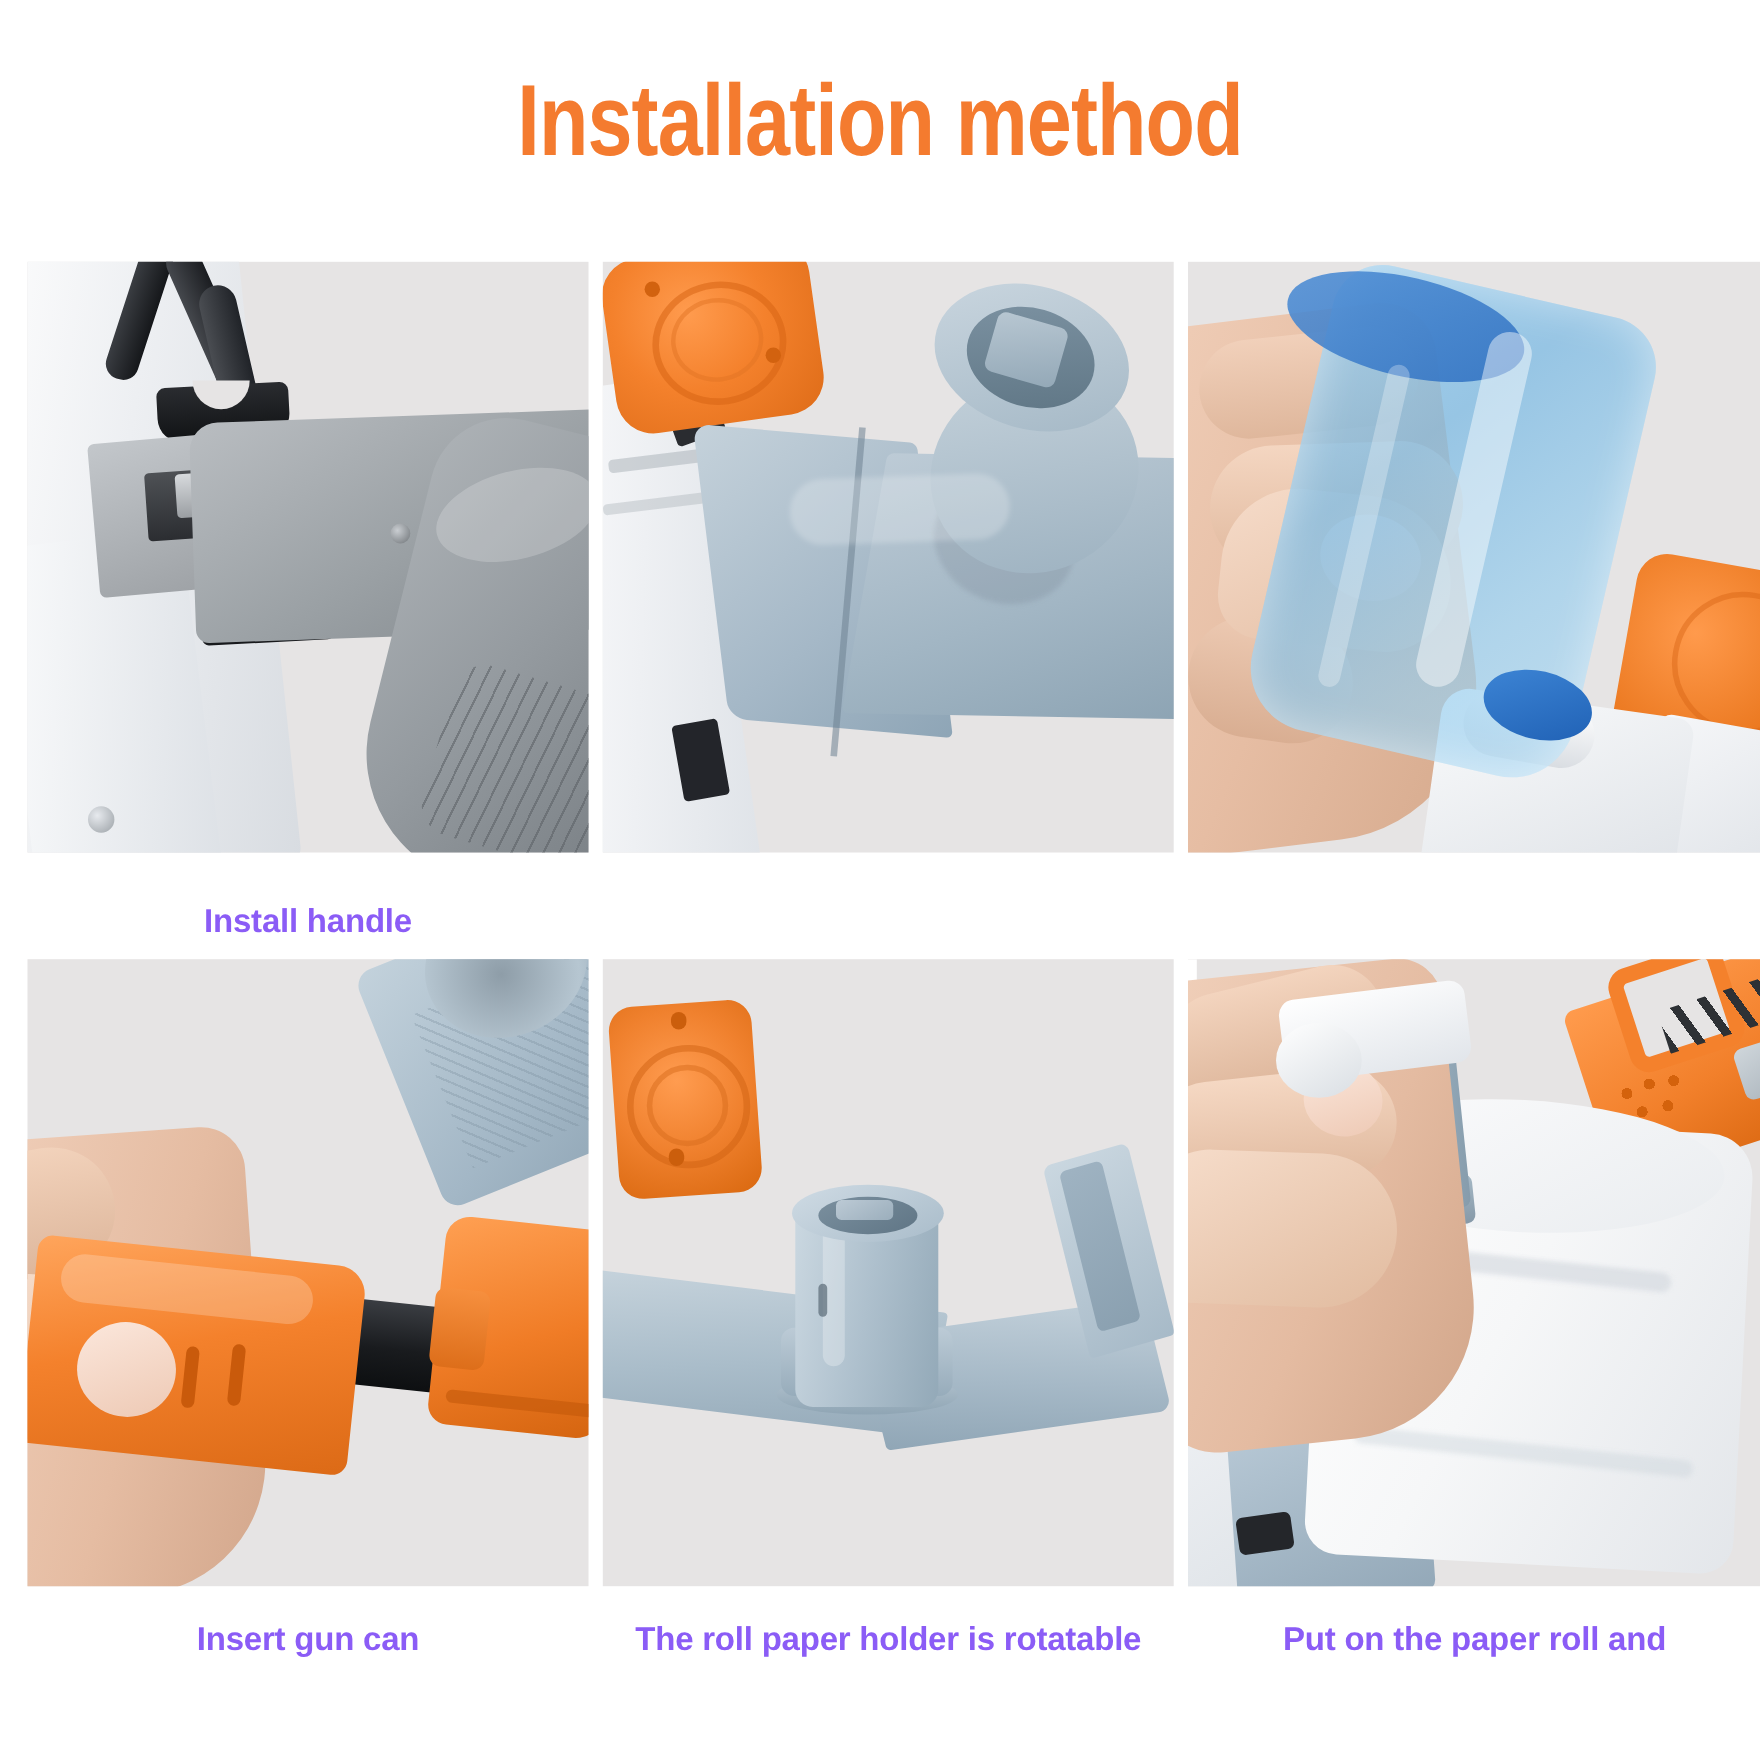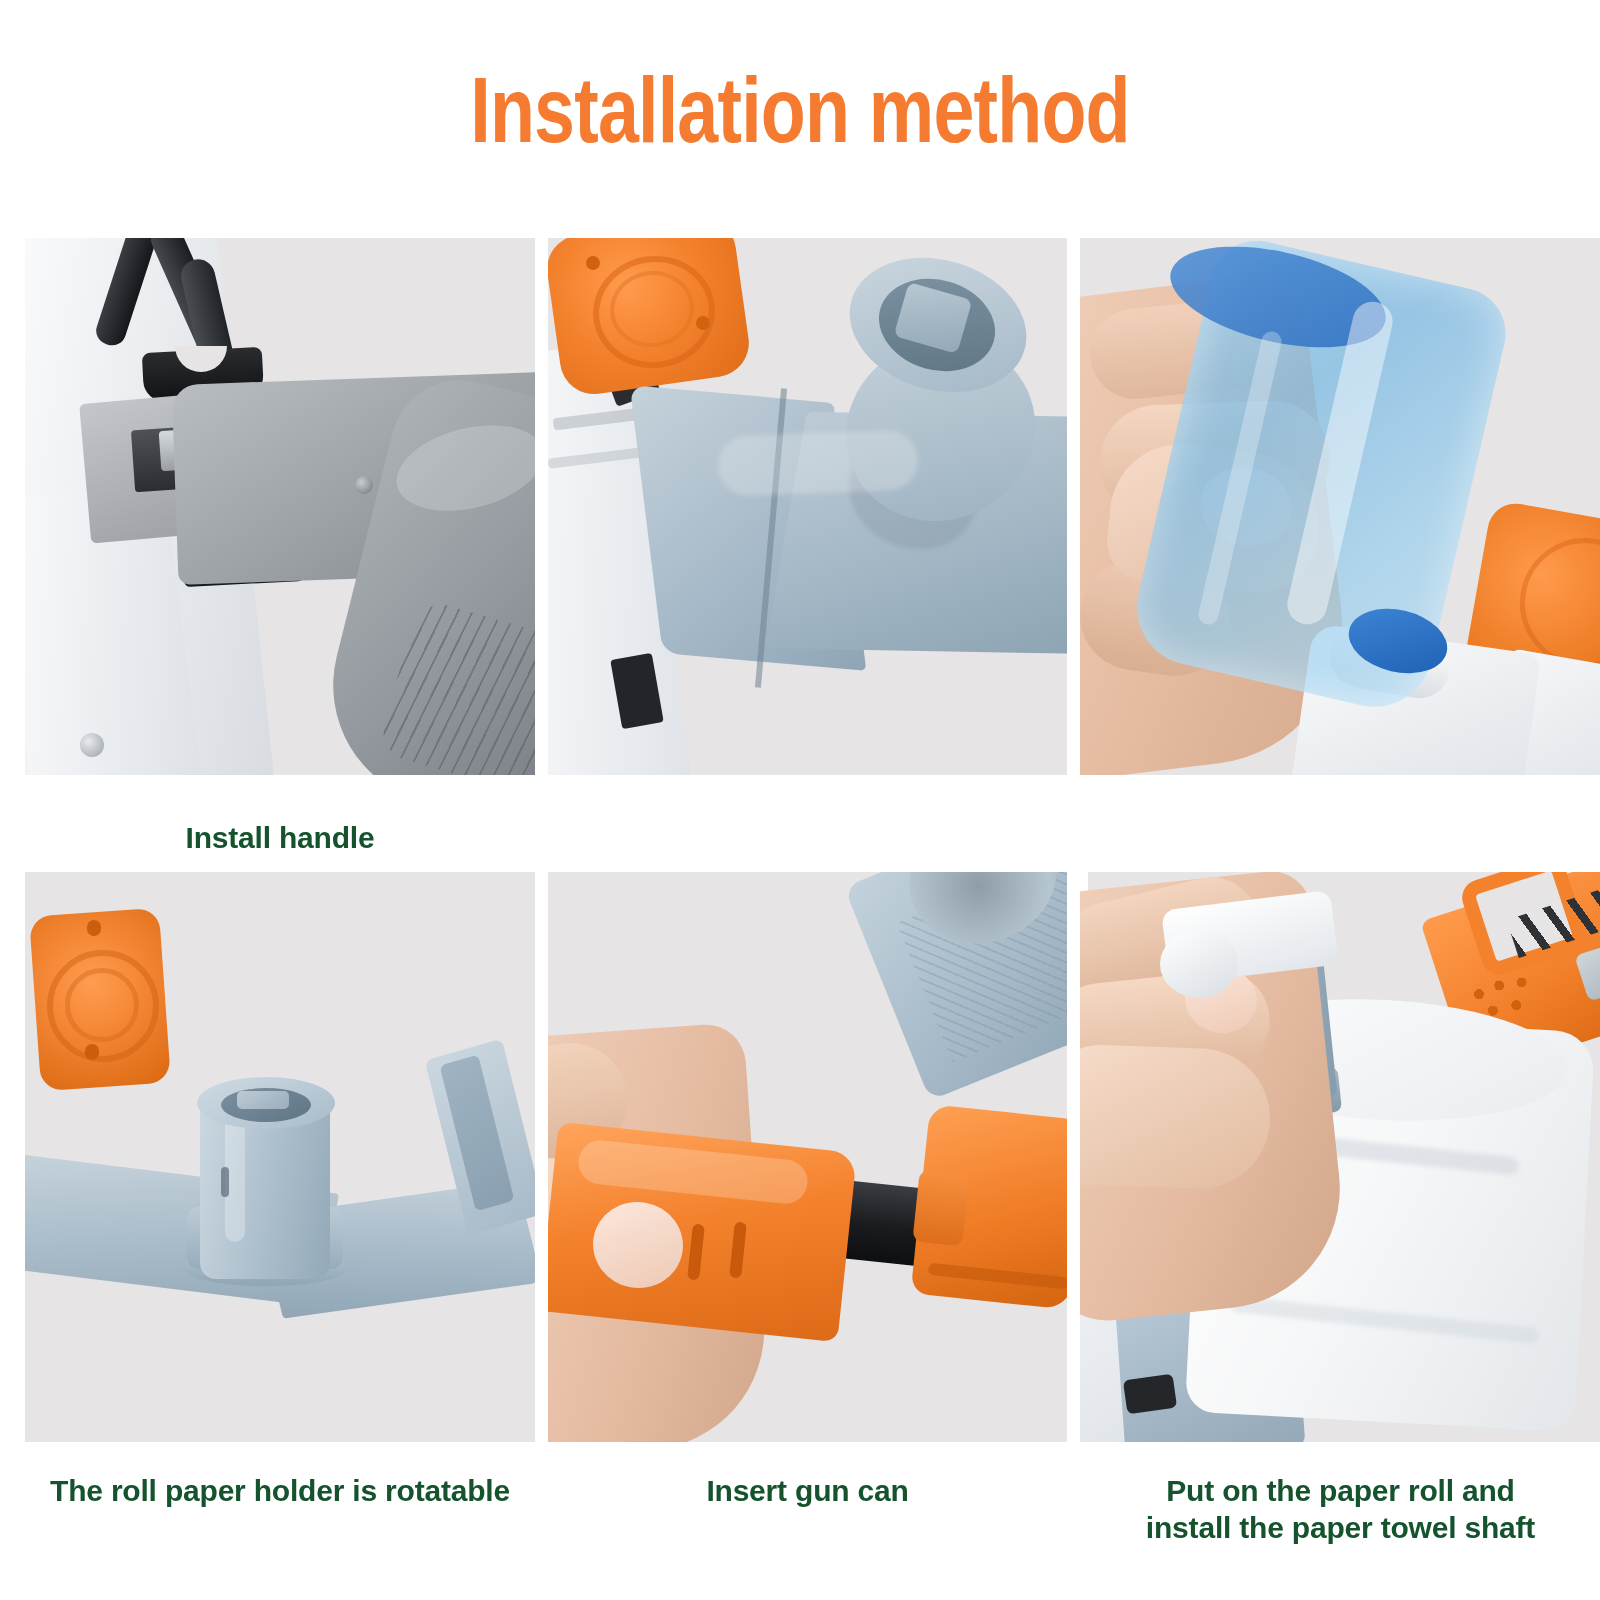--- a/index.html
+++ b/index.html
@@ -55,21 +55,21 @@
     background: #E6E4E4;
     overflow: hidden;
   }
   .step-cell.row2 .photo { height: 570px; }
 
   .caption {
     text-align: center;
     font-size: 30px;
     line-height: 37px;
     font-weight: 700;
-    color: #14532d;
+    color: #8b5cf6;
     padding-top: 44px;
     padding-bottom: 16px;
     letter-spacing: -0.2px;
   }
   .step-cell.row2 .caption { padding-top: 30px; }
   .caption .l2 { display: block; }
 
   
   .sh { position: absolute; }
   .blurm { filter: blur(2.5px); }
@@ -732,64 +732,64 @@
       <div class="sh p3-tank"></div>
       <div class="sh p3-tank-top"></div>
       <div class="sh p3-tank-hi"></div>
       <div class="sh p3-tank-hi2"></div>
       <div class="sh p3-tank-nozzle"></div>
     </div>
   </div>
 
   <div class="step-cell row2">
     <div class="photo">
+      <div class="sh p4-blue-part"></div>
+      <div class="sh p4-blue-tex"></div>
+      <div class="sh p4-blue-circle"></div>
+      <div class="sh p4-hand"></div>
+      <div class="sh p4-finger-top"></div>
+      <div class="sh p4-thumb"></div>
+      <div class="sh p4-shaft"></div>
+      <div class="sh p4-fitting"></div>
+      <div class="sh p4-fitting2"></div>
+      <div class="sh p4-fitting-line"></div>
+      <div class="sh p4-canister"></div>
+      <div class="sh p4-canister-hi"></div>
+      <div class="sh p4-slot1"></div>
+      <div class="sh p4-slot2"></div>
+      <div class="sh p4-slot3"></div>
+      <div class="sh p4-nail"></div>
+    </div>
+    <div class="caption">
+      <span>Insert gun can</span>
+    </div>
+  </div>
+
+  <div class="step-cell row2">
+    <div class="photo">
       <div class="sh p5-orange"></div>
       <div class="sh p5-orange-ring"></div>
       <div class="sh p5-orange-ring2"></div>
       <div class="sh p5-orange-dot1"></div>
       <div class="sh p5-orange-dot2"></div>
       <div class="sh p5-arm-left"></div>
       <div class="sh p5-arm-right"></div>
       <div class="sh p5-arm-end"></div>
       <div class="sh p5-arm-end-in"></div>
       <div class="sh p5-post-ring"></div>
       <div class="sh p5-post-collar"></div>
       <div class="sh p5-post"></div>
       <div class="sh p5-post-hi"></div>
       <div class="sh p5-post-slot"></div>
       <div class="sh p5-post-top"></div>
       <div class="sh p5-post-hole"></div>
       <div class="sh p5-post-key"></div>
     </div>
     <div class="caption">
       <span>The roll paper holder is rotatable</span>
-    </div>
-  </div>
-
-  <div class="step-cell row2">
-    <div class="photo">
-      <div class="sh p4-blue-part"></div>
-      <div class="sh p4-blue-tex"></div>
-      <div class="sh p4-blue-circle"></div>
-      <div class="sh p4-hand"></div>
-      <div class="sh p4-finger-top"></div>
-      <div class="sh p4-thumb"></div>
-      <div class="sh p4-shaft"></div>
-      <div class="sh p4-fitting"></div>
-      <div class="sh p4-fitting2"></div>
-      <div class="sh p4-fitting-line"></div>
-      <div class="sh p4-canister"></div>
-      <div class="sh p4-canister-hi"></div>
-      <div class="sh p4-slot1"></div>
-      <div class="sh p4-slot2"></div>
-      <div class="sh p4-slot3"></div>
-      <div class="sh p4-nail"></div>
-    </div>
-    <div class="caption">
-      <span>Insert gun can</span>
     </div>
   </div>
 
   <div class="step-cell row2">
     <div class="photo">
       <div class="sh p6-edge-line"></div>
       <div class="sh p6-orange-bar"></div>
       <div class="sh p6-orange-handle"></div>
       <div class="sh p6-orange-window"></div>
       <div class="sh p6-orange-marks"></div>
@@ -807,17 +807,16 @@
       <div class="sh p6-hand"></div>
       <div class="sh p6-f1"></div>
       <div class="sh p6-f2"></div>
       <div class="sh p6-thumb"></div>
       <div class="sh p6-nail"></div>
       <div class="sh p6-cap"></div>
       <div class="sh p6-cap-knob"></div>
     </div>
     <div class="caption">
       <span class="l2">Put on the paper roll and</span>
-      <span class="l2">install the paper towel shaft</span>
     </div>
   </div>
 
 </div>
 
 </body></html>

